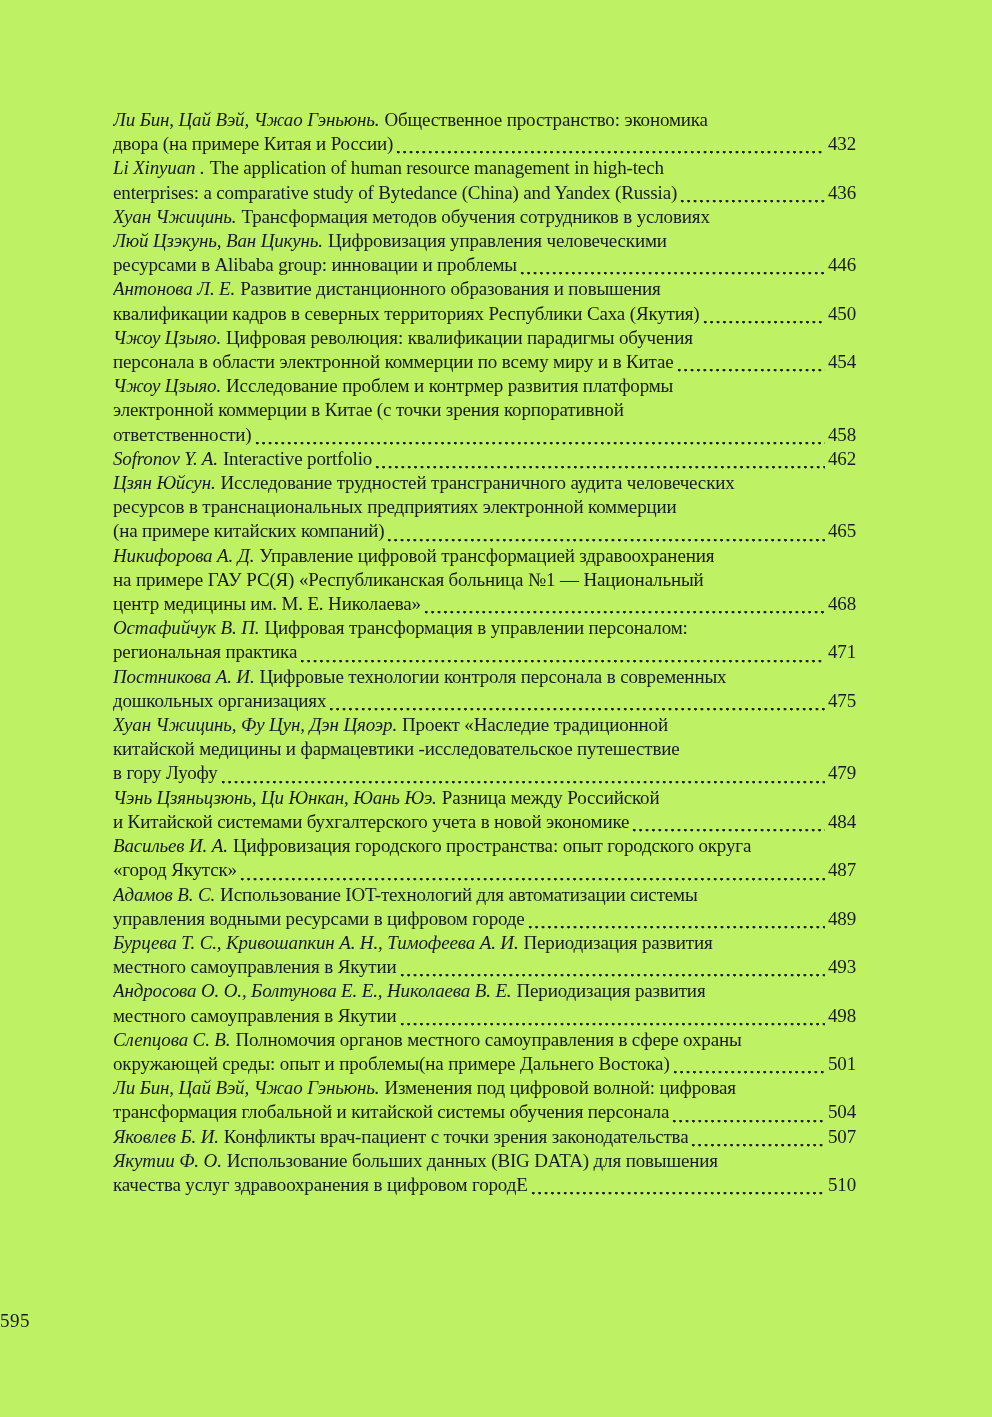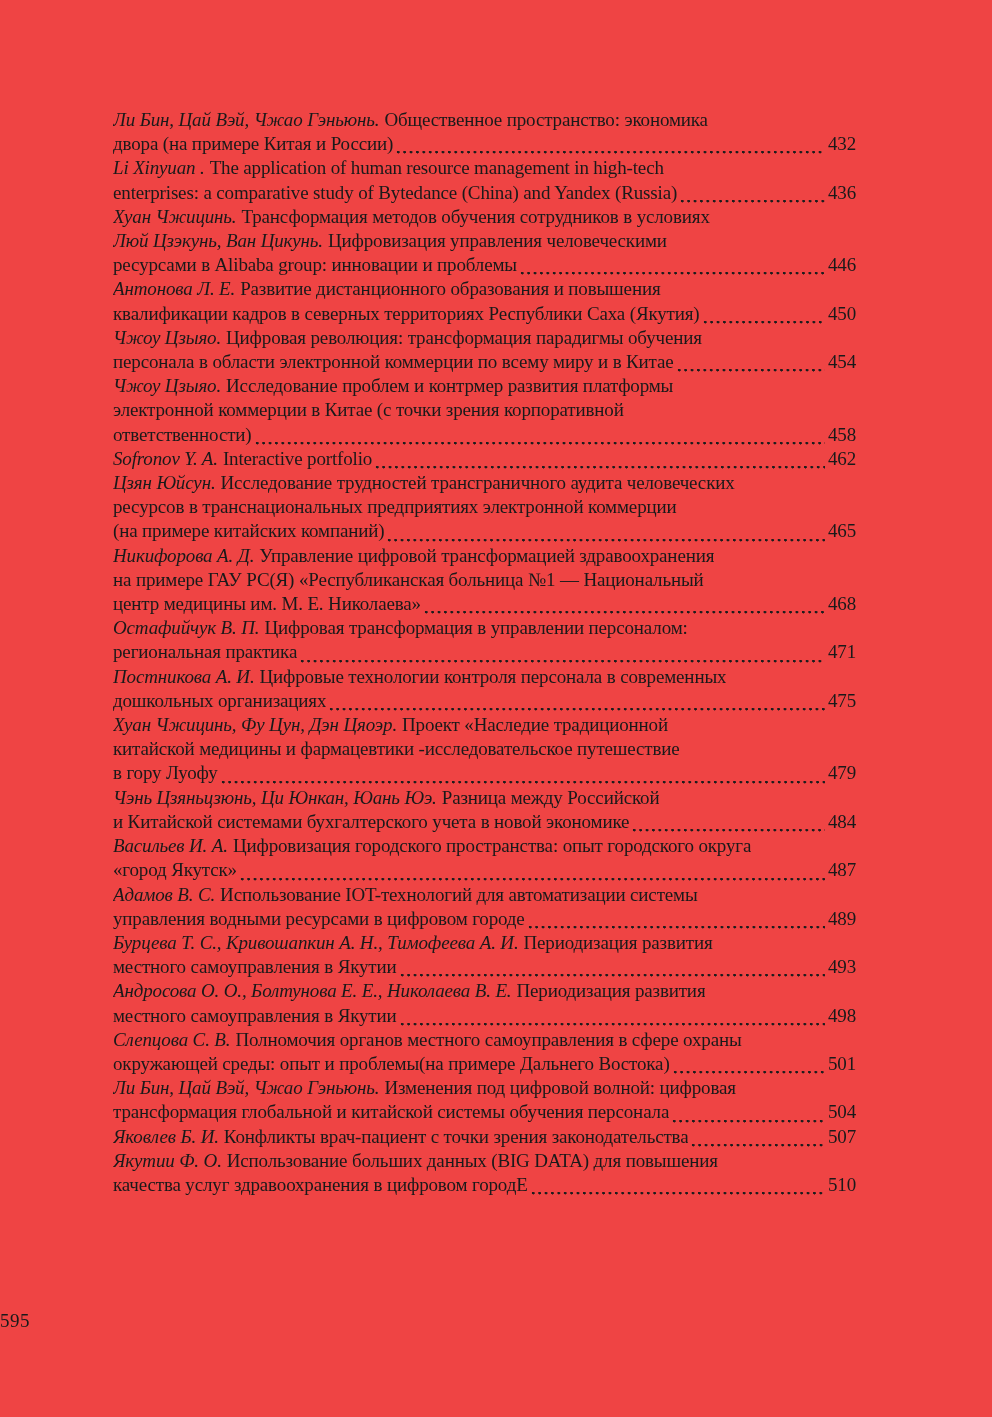--- a/index.html
+++ b/index.html
@@ -9,21 +9,21 @@
     height: 1417px;
     background: #ffffff;
     color: #1a1a1a;
     font-family: "Liberation Serif", "DejaVu Serif", serif;
     overflow: hidden;
   }
   .page {
     position: relative;
     width: 992px;
     height: 1417px;
-    background: #ef4444;
+    background: #bef264;
     padding-left: 26px;
   }
   .toc {
     position: absolute;
     left: 113px;
     top: 108px;
     width: 743px;
     font-size: 19px;
     line-height: 24.2px;
     letter-spacing: -0.15px;
@@ -125,21 +125,21 @@
       <span class="line">
           <span class="t">квалификации кадров в северных территориях Республики Саха (Якутия)</span>
           <span class="dots"></span>
           <span class="pg">450</span>
         </span>
     </p>
 
     <p class="entry">
       <span class="line">
           <em class="au">Чжоу Цзыяо.</em>
-          <span class="t">Цифровая революция: трансформация парадигмы обучения</span>
+          <span class="t">Цифровая революция: квалификации парадигмы обучения</span>
         </span>
       <span class="line">
           <span class="t">персонала в области электронной коммерции по всему миру и в Китае</span>
           <span class="dots"></span>
           <span class="pg">454</span>
         </span>
     </p>
 
     <p class="entry">
       <span class="line">

